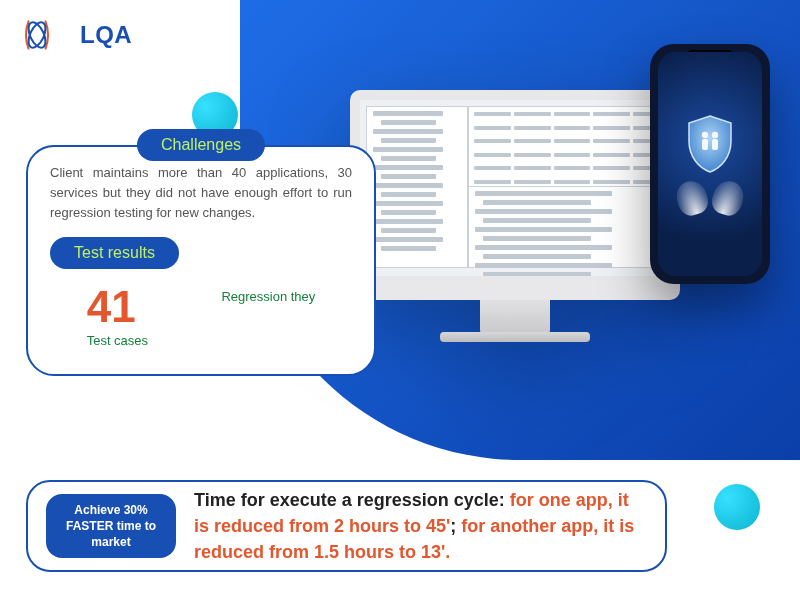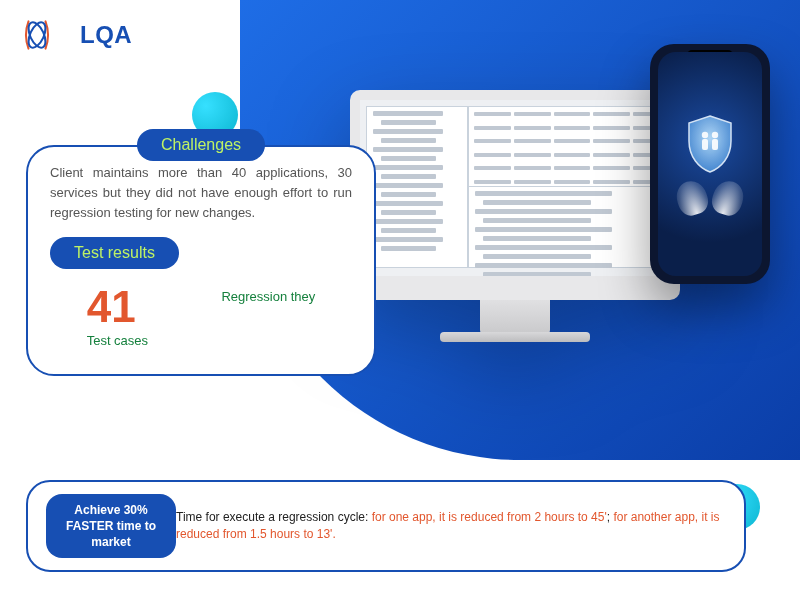--- a/index.html
+++ b/index.html
@@ -12,23 +12,23 @@
   .dot-a{top:92px;left:192px;z-index:4}
   .dot-b{bottom:70px;right:40px;z-index:4}
   .card{position:absolute;top:145px;left:26px;width:350px;background:#fff;border:2px solid #174fb3;border-radius:28px;padding:22px 22px 26px;box-sizing:border-box;z-index:5}
   .pill{display:inline-block;background:#174fb3;color:#bef264;font-size:16px;font-weight:400;padding:7px 24px;border-radius:999px}
   .pill-wrap{text-align:center;margin-top:-40px}
   .card-body{margin-top:2px;color:#555;font-size:13px;line-height:1.55;text-align:justify}
   .pill-wrap2{text-align:left;margin-top:14px}
   .metrics{display:flex;justify-content:space-around;margin-top:16px}
   .metric-val{color:#e2572e;font-size:44px;font-weight:800;line-height:1;text-align:left}
   .metric-lab{font-size:13px;color:#15803d;text-align:center;margin-top:4px}
-  .bottom-card{position:absolute;left:26px;bottom:28px;width:720px;height:92px;background:#fff;border:2px solid #174fb3;border-radius:24px;display:flex;align-items:center;padding:10px 18px;box-sizing:border-box;z-index:5}
+  .bottom-card{position:absolute;left:26px;bottom:28px;width:641px;height:92px;background:#fff;border:2px solid #174fb3;border-radius:24px;display:flex;align-items:center;padding:10px 18px;box-sizing:border-box;z-index:5}
   .achieve{width:130px;height:64px;background:#174fb3;color:#fff;border-radius:16px;display:flex;align-items:center;justify-content:center;text-align:center;font-size:12px;font-weight:600;line-height:1.35;padding:6px;box-sizing:border-box;flex-shrink:0}
-  .bottom-text{font-size:12px;font-weight:400;color:#222;line-height:1.45}
+  .bottom-text{margin-left:18px;font-size:18px;font-weight:700;color:#222;line-height:1.45}
   .bottom-text .hl{color:#e2572e}
   .monitor{position:absolute;top:90px;right:120px;width:330px;z-index:3;filter:drop-shadow(0 30px 40px rgba(0,0,0,.25))}
   .mon-screen{width:330px;height:210px;background:#eef0f3;border:10px solid #e8e8ea;border-bottom:24px solid #e8e8ea;border-radius:10px;box-sizing:border-box;overflow:hidden;position:relative}
   .mon-pane{position:absolute;background:#fff;border:1px solid #c9d2dc}
   .mp1{top:6px;left:6px;width:100px;height:160px}
   .mp2{top:6px;left:108px;width:196px;height:78px}
   .mp3{top:86px;left:108px;width:196px;height:80px}
   .tree-lines div{height:5px;margin:4px 6px;background:#c0c8d2;border-radius:1px}
   .tree-lines div:nth-child(odd){width:70%}
   .tree-lines div:nth-child(even){width:55%;margin-left:14px}

